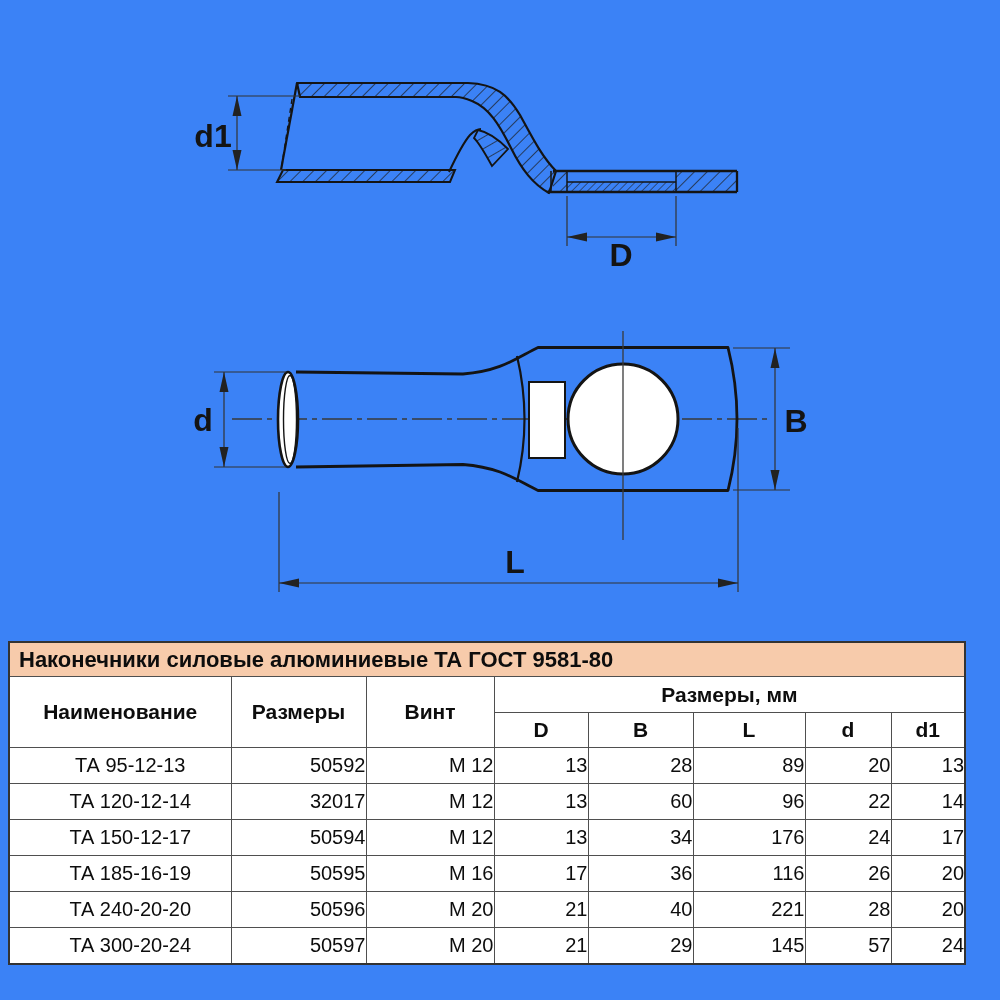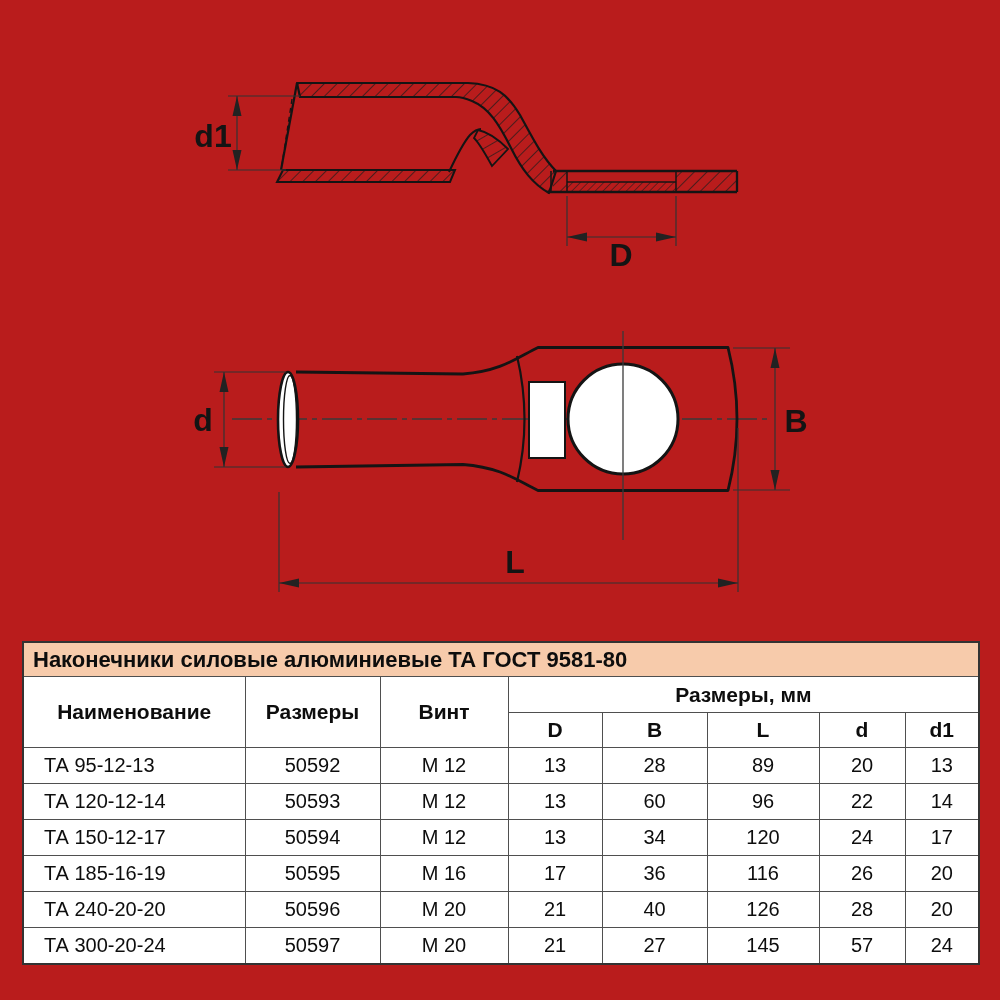--- a/index.html
+++ b/index.html
@@ -1,38 +1,38 @@
 <!DOCTYPE html>
 <html><head>
 <meta charset="utf-8">
 <style>
   html, body { margin: 0; padding: 0; background: #fff; }
   .screen {
     position: relative;
     width: 1000px;
     height: 1000px;
-    background: #b91c1c;
+    background: #3b82f6;
     font-family: "Liberation Sans", sans-serif;
     overflow: hidden;
   }
   .drawing-svg {
     position: absolute;
     top: 0;
     left: 0;
   }
   .dim-label {
     font-family: "Liberation Sans", sans-serif;
     font-weight: 700;
     font-size: 32px;
     fill: #141414;
   }
   .spec-table-wrap {
     position: absolute;
     top: 641px;
-    left: 22px;
+    left: 8px;
     width: 956px;
   }
   table.spec {
     border-collapse: collapse;
     width: 956px;
     table-layout: fixed;
     border: 2px solid #333;
     color: #0d0d0d;
   }
   table.spec td, table.spec th {
@@ -47,25 +47,25 @@
     font-weight: 700;
     text-align: left;
     padding-left: 9px;
   }
   tr.head-row-1 th { height: 35px; font-size: 21px; font-weight: 700; text-align: center; background: #fff; }
   tr.head-row-2 th { height: 34px; font-size: 21px; font-weight: 700; text-align: center; background: #fff; }
   tr.data-row td {
     height: 35px;
     font-size: 20px;
     font-weight: 400;
+    text-align: right;
+    background: #fff;
+  }
+  tr.data-row td.name-cell {
     text-align: center;
-    background: #fff;
-  }
-  tr.data-row td.name-cell {
-    text-align: left;
     padding-left: 20px;
   }
 </style>
 </head>
 <body>
 
 <div class="screen">
 
   <svg class="drawing-svg" width="1000" height="636" viewBox="0 0 1000 636">
     <defs>
@@ -206,64 +206,64 @@
           <td>50592</td>
           <td>М 12</td>
           <td>13</td>
           <td>28</td>
           <td>89</td>
           <td>20</td>
           <td>13</td>
         </tr>
         <tr class="data-row">
           <td class="name-cell">ТА 120-12-14</td>
-          <td>50593</td>
+          <td>32017</td>
           <td>М 12</td>
           <td>13</td>
           <td>60</td>
           <td>96</td>
           <td>22</td>
           <td>14</td>
         </tr>
         <tr class="data-row">
           <td class="name-cell">ТА 150-12-17</td>
           <td>50594</td>
           <td>М 12</td>
           <td>13</td>
           <td>34</td>
-          <td>120</td>
+          <td>176</td>
           <td>24</td>
           <td>17</td>
         </tr>
         <tr class="data-row">
           <td class="name-cell">ТА 185-16-19</td>
           <td>50595</td>
           <td>М 16</td>
           <td>17</td>
           <td>36</td>
           <td>116</td>
           <td>26</td>
           <td>20</td>
         </tr>
         <tr class="data-row">
           <td class="name-cell">ТА 240-20-20</td>
           <td>50596</td>
           <td>М 20</td>
           <td>21</td>
           <td>40</td>
-          <td>126</td>
+          <td>221</td>
           <td>28</td>
           <td>20</td>
         </tr>
         <tr class="data-row">
           <td class="name-cell">ТА 300-20-24</td>
           <td>50597</td>
           <td>М 20</td>
           <td>21</td>
-          <td>27</td>
+          <td>29</td>
           <td>145</td>
           <td>57</td>
           <td>24</td>
         </tr>
       </tbody>
     </table>
   </div>
 </div>
 
 </body></html>

